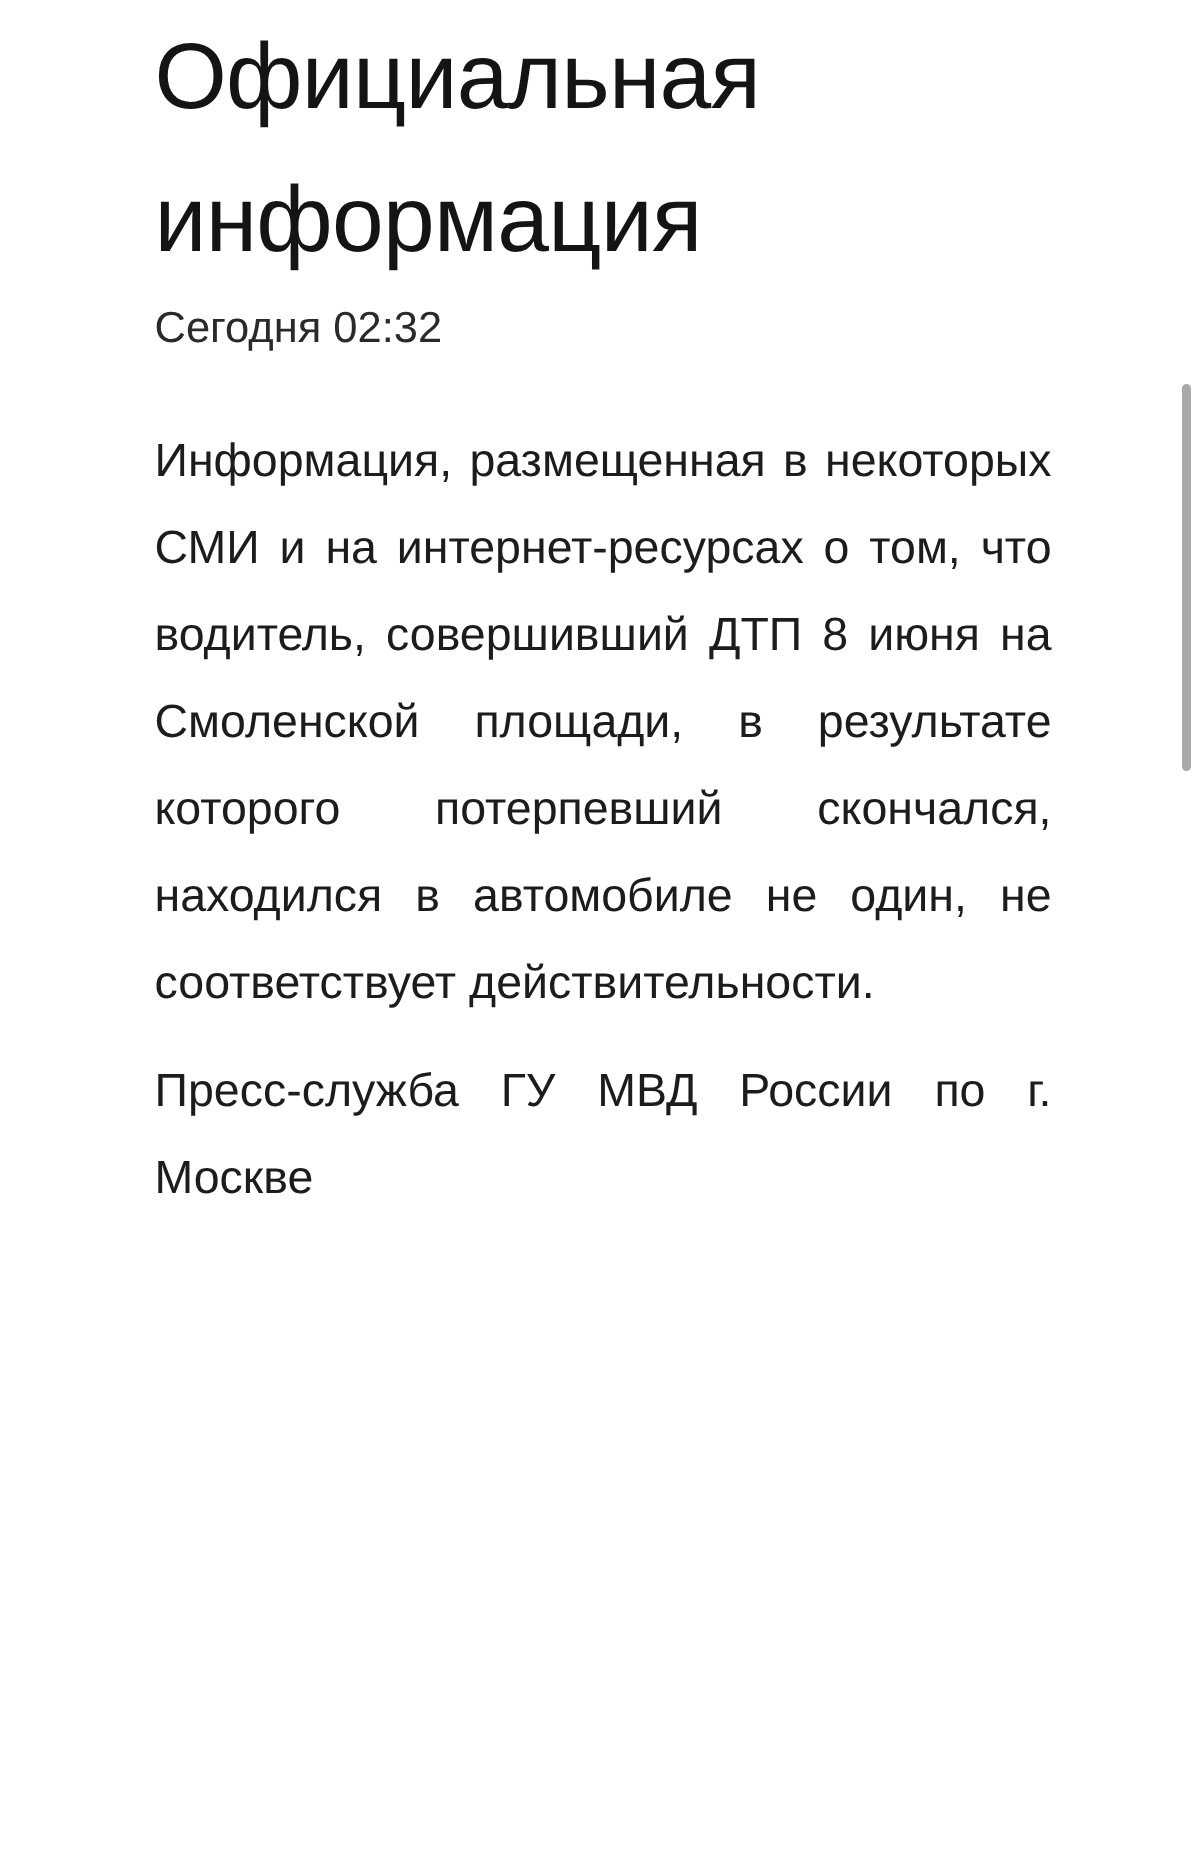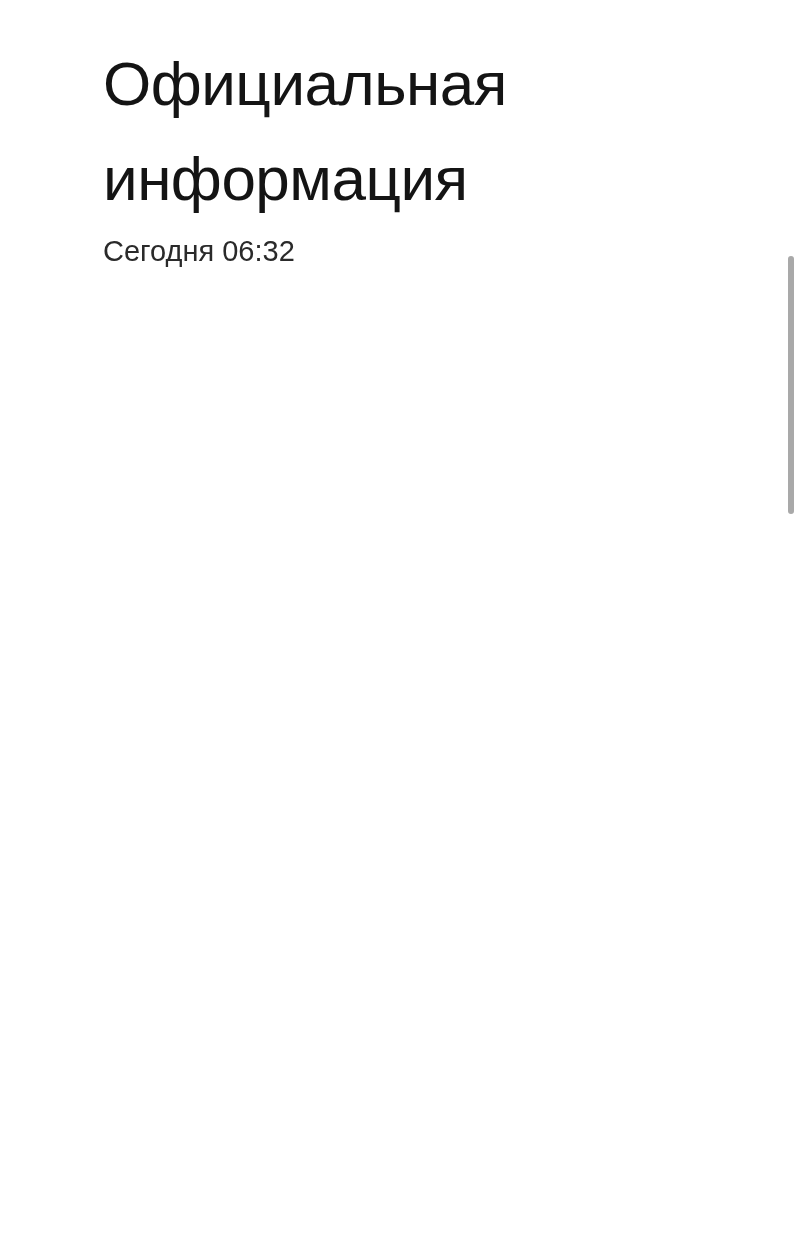--- a/index.html
+++ b/index.html
@@ -12,21 +12,21 @@
     height: 1249px;
     background: #ffffff;
     overflow: hidden;
     font-family: "Liberation Sans", "DejaVu Sans", sans-serif;
     font-stretch: condensed;
     color: #1c1c1c;
   }
   .content {
     position: absolute;
     left: 103px;
-    top: 36px;
+    top: 4px;
     width: 598px;
   }
   .article-title {
     margin: 0;
     font-size: 62px;
     line-height: 95px;
     font-weight: 400;
     letter-spacing: -0.5px;
     color: #141414;
   }
@@ -67,20 +67,22 @@
     border-radius: 3px;
     background: #a9a9a9;
   }
 </style>
 </head>
 <body>
 
 <main class="content">
   <h1 class="article-title">Официальная информация</h1>
 
-  <div class="article-timestamp">Сегодня 06:32</div>
+  <div class="article-timestamp">Сегодня 02:32</div>
 
   <div class="article-body">
+    <p class="article-paragraph">Информация, размещенная в некоторых СМИ и на интернет-ресурсах о том, что водитель, совершивший ДТП 8 июня на Смоленской площади, в результате которого потерпевший скончался, находился в автомобиле не один, не соответствует действительности.</p>
+    <p class="article-paragraph">Пресс-служба ГУ МВД России по г. Москве</p>
   </div>
 </main>
 
 <div class="scrollbar-track"></div>
 <div class="scrollbar-thumb"></div>
 
 </body></html>

